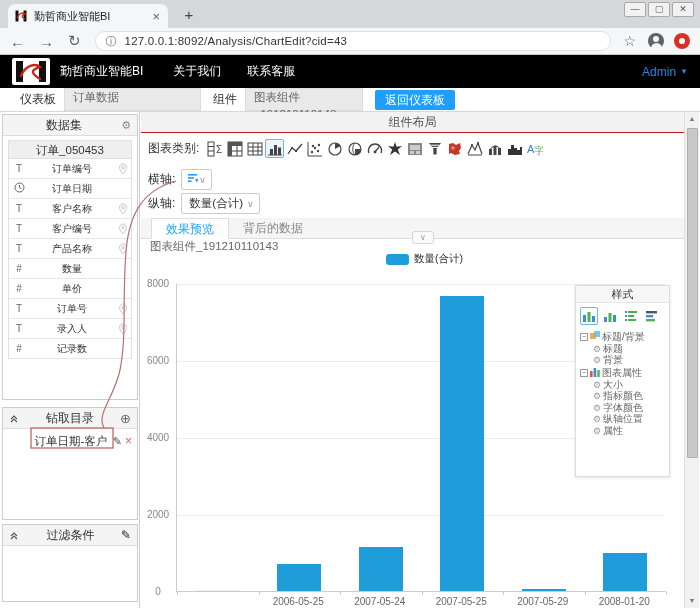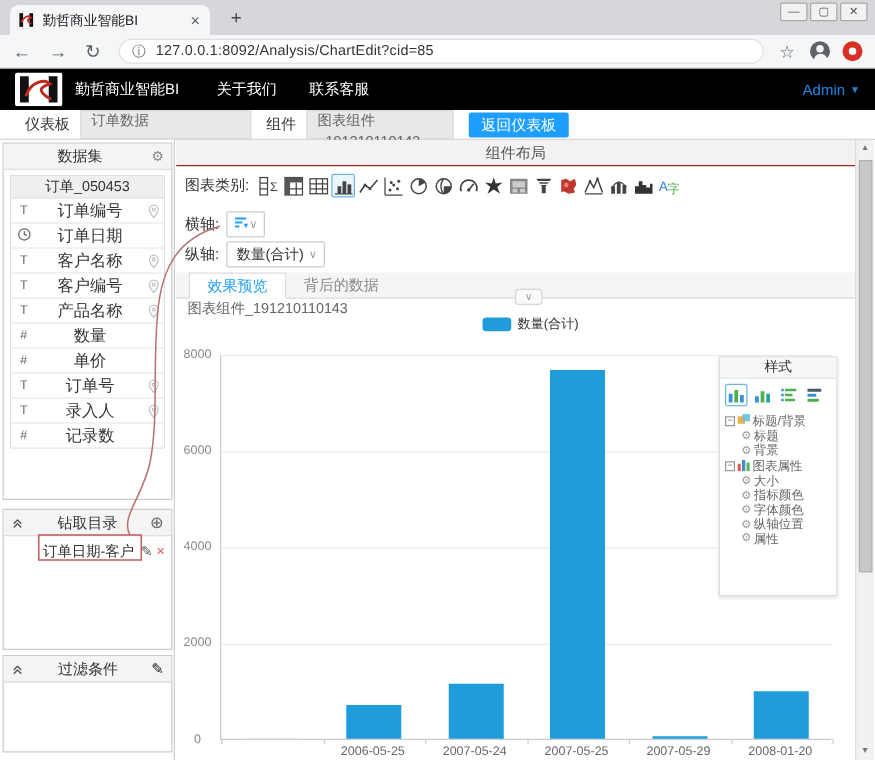--- a/index.html
+++ b/index.html
@@ -51,21 +51,21 @@
   .panel-head .ph-title { flex:1; text-align:center; }
   .gearch { color:#8a8a8a; font-size:11px; margin-left:2px; }
   .caret2 { width:11px; height:11px; flex:0 0 auto; }
   .plus { color:#666; font-size:13px; }
   .pencil { color:#222; font-size:12px; }
 
   .fieldbox { margin:4px 5px 0 5px; border:1px solid #e0e0e0; border-bottom:none; }
   .tname { height:18px; background:#efefef; border-bottom:1px solid #e0e0e0; text-align:center; font-size:11.5px; color:#333; line-height:18px; }
   .frow { height:20px; display:flex; align-items:center; border-bottom:1px solid #e6e6e6; background:#fff; }
   .ftype { width:20px; text-align:center; color:#666; font-size:10px; }
-  .flabel { flex:1; text-align:center; color:#333; font-size:13px; }
+  .flabel { flex:1; text-align:center; color:#333; font-size:10px; }
   .fpin { width:16px; text-align:center; }
   .fpin svg { vertical-align:middle; }
 
   .drillrow { height:20px; display:flex; align-items:center; margin-top:2px; }
   .drilltext { flex:1; text-align:center; color:#333; font-size:11.5px; padding-left:26px; }
   .editico { color:#555; font-size:11px; margin-right:3px; }
   .delico { color:#e05c5c; font-size:12px; margin-right:5px; }
 
   
   .main { position:absolute; left:141px; top:0; width:543px; height:496px; background:#fff; }
@@ -140,21 +140,21 @@
       <div class="winbtn">✕</div>
     </div>
   </div>
 
   <div class="navrow">
     <span class="navbtn">←</span>
     <span class="navbtn">→</span>
     <span class="navbtn">↻</span>
     <div class="omnibox">
       <span class="secico">ⓘ</span>
-      <span class="url">127.0.0.1:8092/Analysis/ChartEdit?cid=85</span>
+      <span class="url">127.0.0.1:8092/Analysis/ChartEdit?cid=43</span>
     </div>
     <span class="star">☆</span>
     <div class="avatar"></div>
     <div class="redorb"></div>
   </div>
 
   <div class="appbar">
     <span class="applogo">
       <svg viewBox="0 0 38 27" width="38" height="27">
           <rect x="0" y="0" width="38" height="27" rx="2" fill="#fff"></rect>

